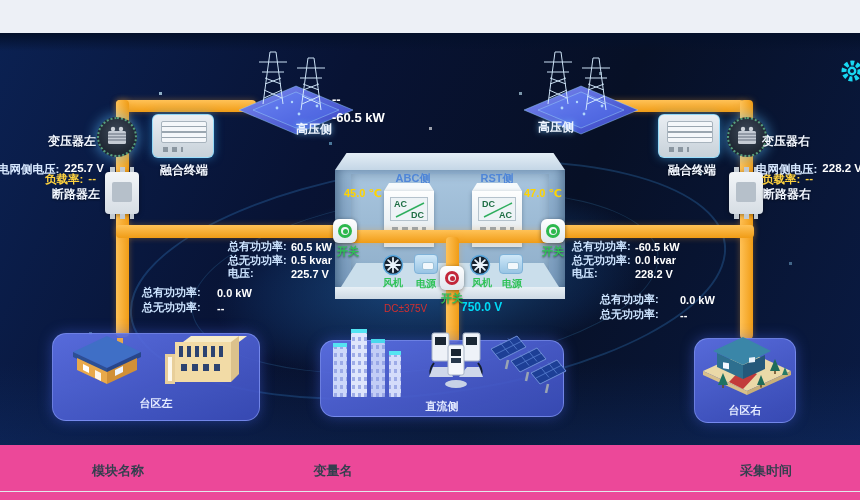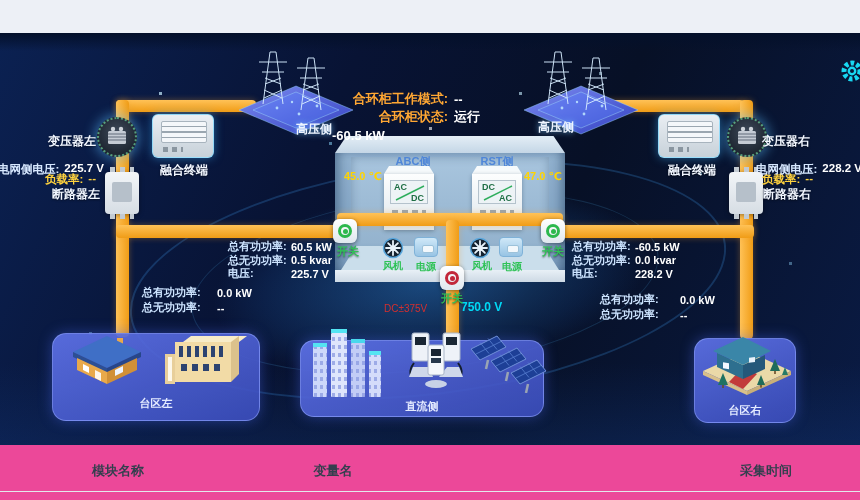--- a/index.html
+++ b/index.html
@@ -221,26 +221,21 @@
         <g stroke="#d6ecff" stroke-width="1" fill="none" opacity=".95">
           <path d="M26,64 L33,12 M46,64 L39,12 M33,12 L39,12 M22,22 L50,22 M25,32 L47,32 M27,58 L45,50 M27,50 L45,58 M28,44 L44,38 M28,38 L44,44"></path>
           <path d="M64,70 L71,18 M84,70 L77,18 M71,18 L77,18 M60,28 L88,28 M63,38 L85,38 M65,64 L83,56 M65,56 L83,64 M66,50 L82,44 M66,44 L82,50"></path>
         </g>
       </svg>
     </div>
     <div class="abs pylon-label" style="left:538px; top:86px;">高压侧</div>
 
     <div class="abs status">
       <div class="row">
-          <span class="lbl">合环柜工作模式:</span>
           <span class="val">--</span>
-        </div>
-      <div class="row">
-          <span class="lbl">合环柜状态:</span>
-          <span class="val">运行</span>
         </div>
       <div class="row">
           <span class="val">-60.5 kW</span>
         </div>
     </div>
 
     <div class="abs transformer" style="left:97px; top:84px;">
       <svg width="26" height="26" viewBox="0 0 26 26">
         <circle cx="9" cy="5" r="2.2" fill="#cdd3da"></circle>
           <circle cx="17" cy="5" r="2.2" fill="#cdd3da"></circle>
@@ -291,21 +286,21 @@
     <div class="abs terminal" style="left:658px; top:81px;">
       <div class="scr"></div>
         <div class="dots"></div>
     </div>
     <div class="abs t-white" style="left:660px; top:129px; width:64px; text-align:center;">融合终端</div>
     <div class="abs breaker" style="left:729px; top:139px;">
         <div class="core"></div>
       </div>
     <div class="abs t-white" style="left:763px; top:153px; width:58px;">断路器右</div>
 
-    <div class="abs cabinet" style="top:103px;">
+    <div class="abs cabinet" style="top:120px;">
       <div class="cab-top"></div>
       <div class="cab-body"></div>
       <div class="cab-inner"></div>
       <div class="cab-floor"></div>
       <div class="cab-base"></div>
 
       <div class="abs wire" style="left:2px; top:77px; width:226px; height:13px; z-index:1;"></div>
       <div class="abs wire v" style="left:111px; top:84px; width:13px; height:62px; z-index:1;"></div>
 
       <div class="cab-label" style="left:48px;">ABC侧</div>
@@ -469,21 +464,21 @@
             <rect x="58" y="16" width="4" height="11"></rect>
           <rect x="20" y="34" width="6" height="7"></rect>
             <rect x="31" y="34" width="6" height="7"></rect>
           <rect x="42" y="34" width="6" height="7"></rect>
             <rect x="53" y="34" width="6" height="7"></rect>
         </g>
       </svg>
       <div class="card-label" style="top:62px;">台区左</div>
     </div>
 
-    <div class="abs card" style="left:300px; top:307px; width:244px; height:77px;">
+    <div class="abs card" style="left:320px; top:307px; width:244px; height:77px;">
       <svg class="abs" style="left:6px; top:-14px;" width="84" height="74" viewBox="0 0 84 74">
         <defs>
           <pattern id="winp" width="6" height="8" patternUnits="userSpaceOnUse">
             <rect x="1" y="2" width="3" height="4" fill="#8a9ae0"></rect>
           </pattern>
         </defs>
         <g>
           <rect x="6" y="20" width="14" height="50" rx="1" fill="#cdd8fa"></rect>
             <rect x="6" y="16" width="14" height="4" fill="#54e4f2"></rect>
           <rect x="24" y="6" width="16" height="64" rx="1" fill="#dfe6fc"></rect>

